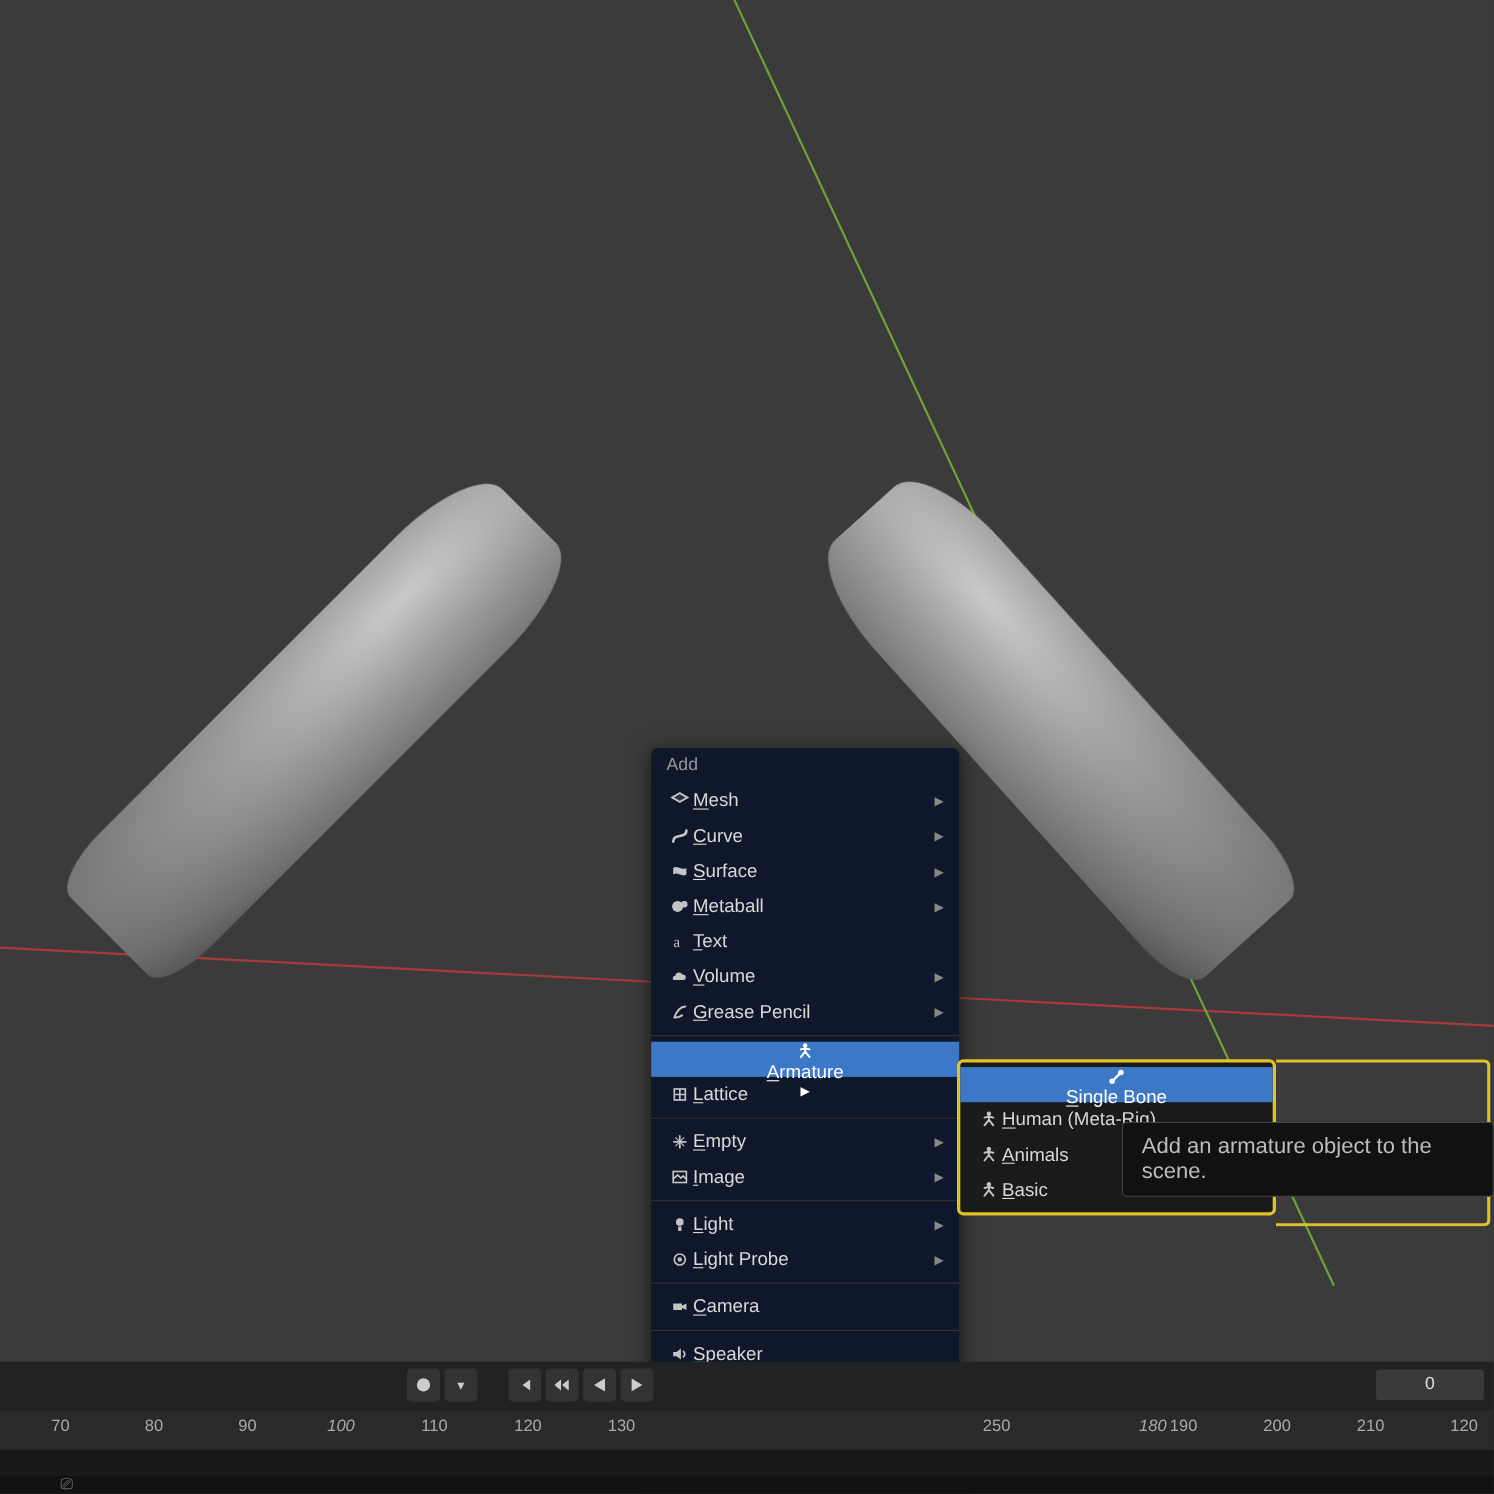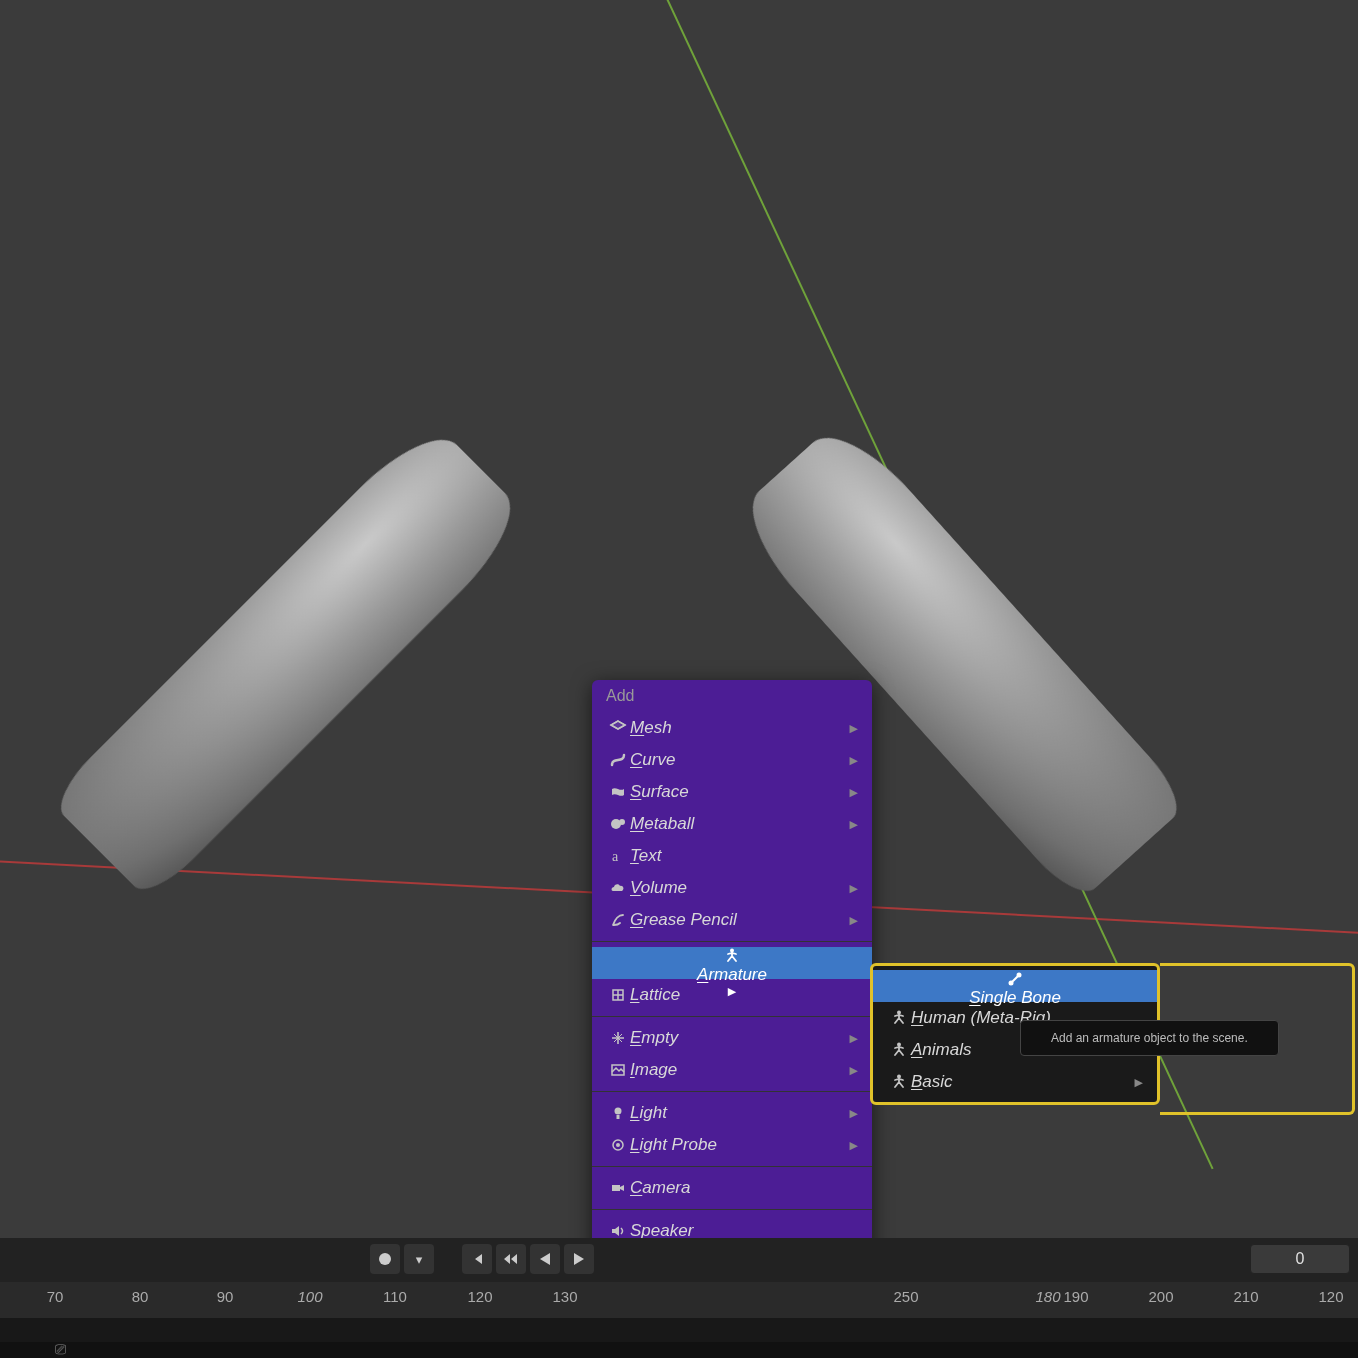--- a/index.html
+++ b/index.html
@@ -65,21 +65,21 @@
     border-radius: 100px 100px 60px 60px;
     filter: blur(.5px);
   }
 
   
   .menu {
     position: absolute;
     top: 680px;
     left: 592px;
     width: 280px;
-    background: #4c1d95;
+    background: #0f172a;
     border-radius: 6px;
     box-shadow: 0 4px 20px rgba(0,0,0,.6);
   }
   .menu-title {
     padding: 7px 14px;
     color: #999;
     font-size: 16px;
   }
   .menu-item {
     display: flex;
@@ -94,21 +94,21 @@
     color: #fff;
     flex-direction: column;
   }
   .menu-item .icon {
     width: 24px;
     display: inline-flex;
     justify-content: center;
     color: #c4c4c4;
   }
   .menu-item.highlight .icon { color: #fff; }
-  .menu-item .label { flex: 1; font-style: italic; }
+  .menu-item .label { flex: 1; }
   .menu-item .label u { text-decoration: underline; text-underline-offset: 2px; }
   .menu-item .arrow {
     font-size: 11px;
     color: #888;
   }
   .menu-item.highlight .arrow { color: #fff; }
   .menu-sep {
     height: 1px;
     background: #333;
     margin: 5px 0;
@@ -136,23 +136,23 @@
     border-radius: 0 6px 6px 0;
   }
 
   .tooltip {
     position: absolute;
     top: 1020px;
     left: 1020px;
     background: #111;
     border: 1px solid #444;
     border-radius: 4px;
-    padding: 10px 30px;
+    padding: 10px 17px;
     color: #bdbdbd;
-    font-size: 12px;
+    font-size: 20px;
     z-index: 10;
   }
 
   
   .timeline-bar {
     position: absolute;
     top: 1238px;
     left: 0;
     width: 1358px;
     height: 120px;

